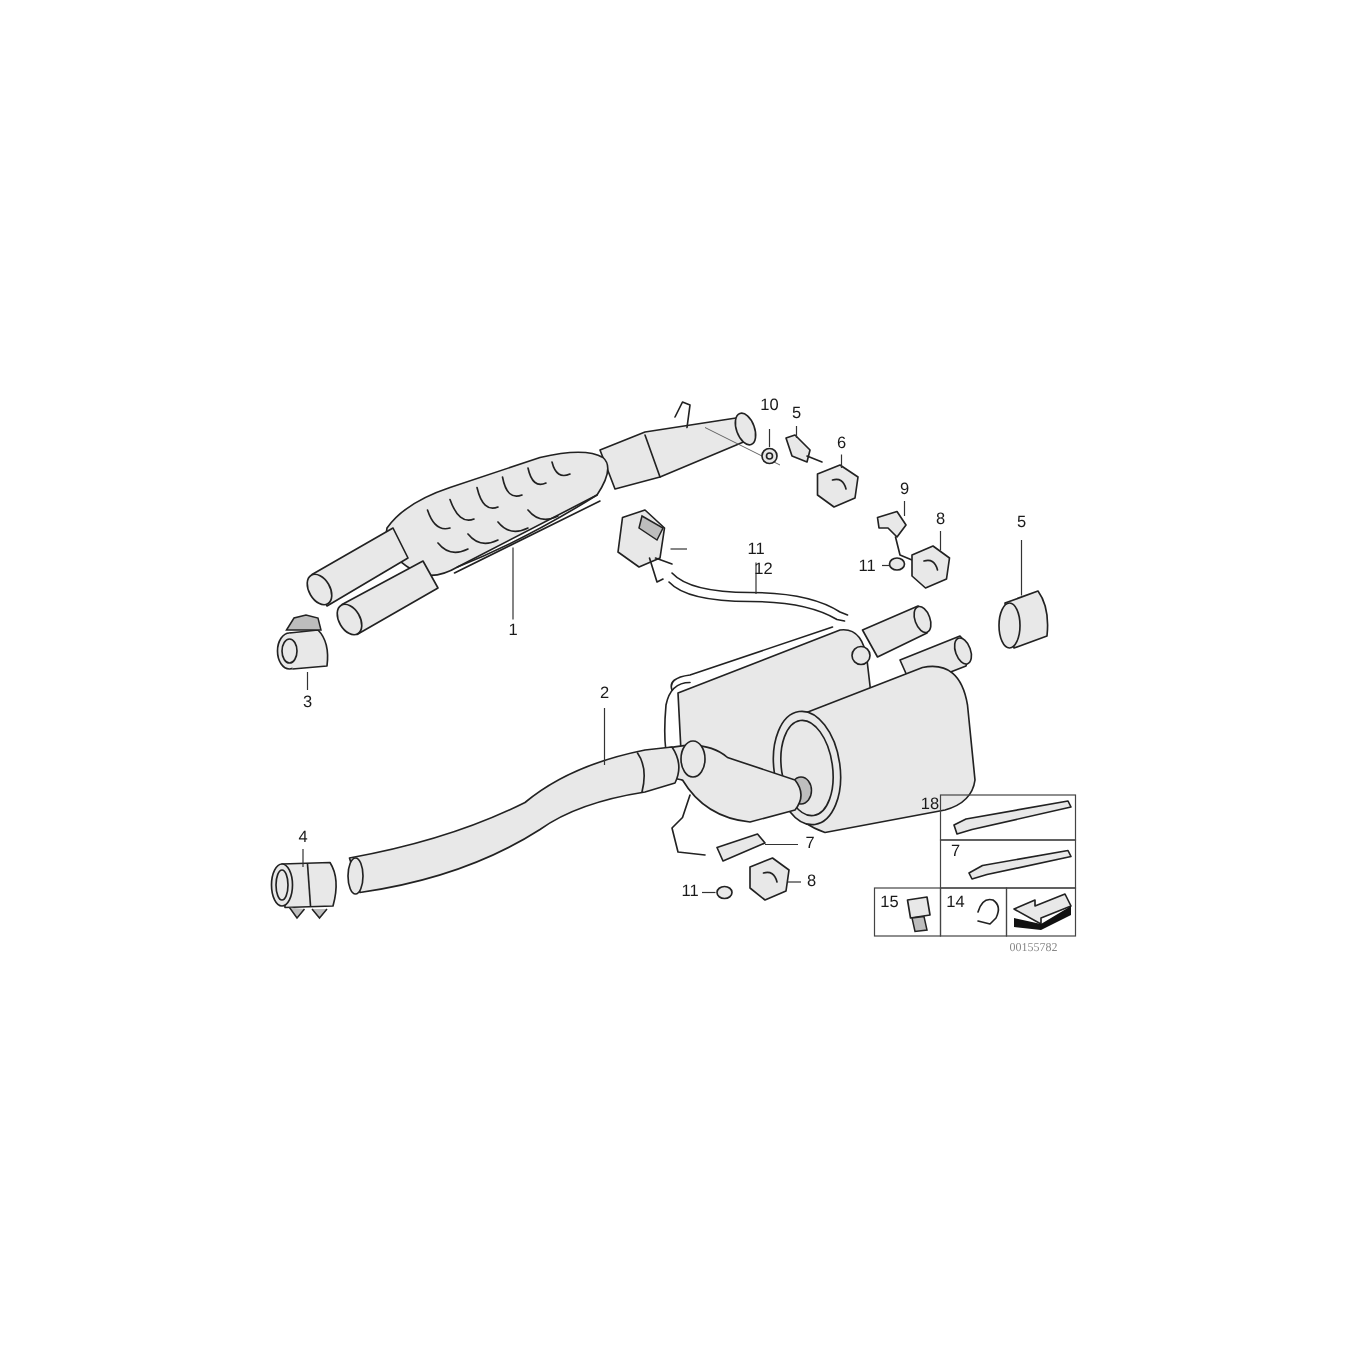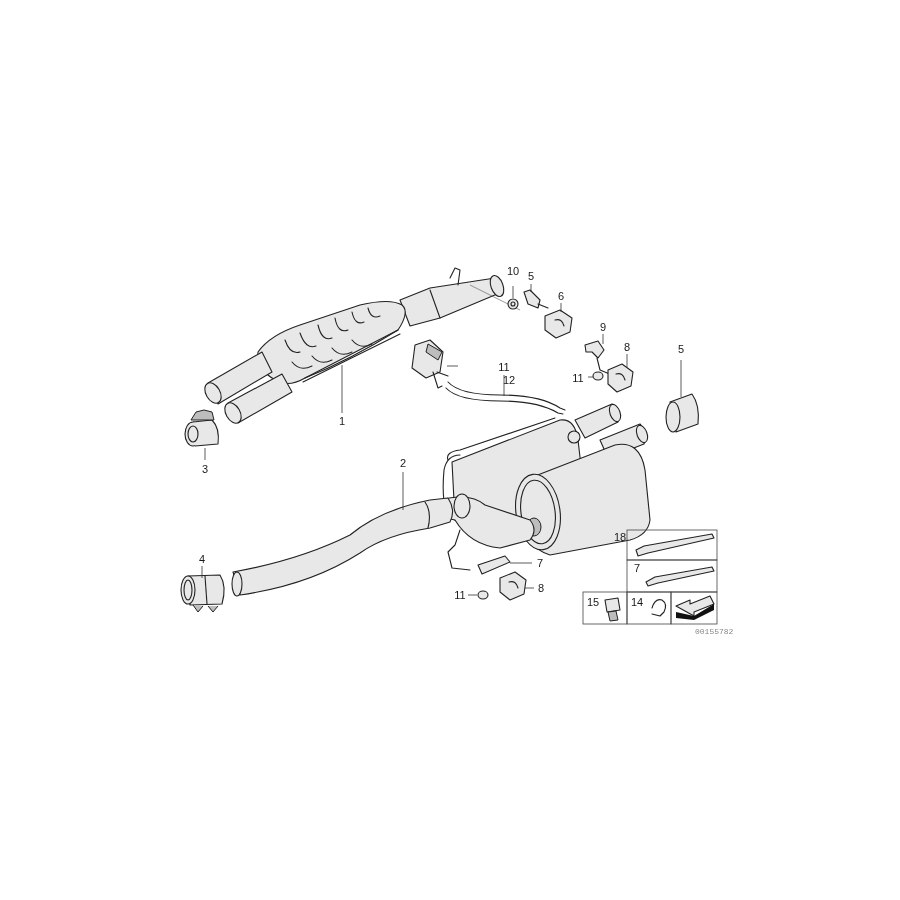--- a/index.html
+++ b/index.html
@@ -1,19 +1,19 @@
 <!DOCTYPE html>
 <html><head>
 <meta charset="utf-8">
 <style>
   html, body { margin:0; padding:0; background:#ffffff; }
   body { width:900px; height:900px; position:relative; overflow:hidden; font-family:"Liberation Sans", sans-serif; }
   #canvas { position:absolute; left:0; top:0; width:900px; height:900px; }
   .lbl { position:absolute; font-family:"Liberation Sans", sans-serif; font-weight:normal; font-size:11px; color:#1a1a1a; line-height:1; transform:translate(-50%,-50%); white-space:nowrap; }
-  .catno { position:absolute; font-family:Liberation Mono, monospace; font-size:8px; color:#888;margin-left:22px; }
+  .catno { position:absolute; font-family:Liberation Serif, serif; font-size:8px; color:#888; }
   svg .o { fill:none; stroke:#222; stroke-width:1.1; stroke-linejoin:round; stroke-linecap:round; }
   svg .f { fill:#e8e8e8; stroke:#222; stroke-width:1.1; stroke-linejoin:round; }
   svg .fd { fill:#bdbdbd; stroke:#222; stroke-width:1; }
   svg .lead { fill:none; stroke:#333; stroke-width:0.8; }
   svg .thin { fill:none; stroke:#555; stroke-width:0.6; }
   svg .box { fill:none; stroke:#444; stroke-width:0.8; }
 </style>
 </head>
 <body>
 

